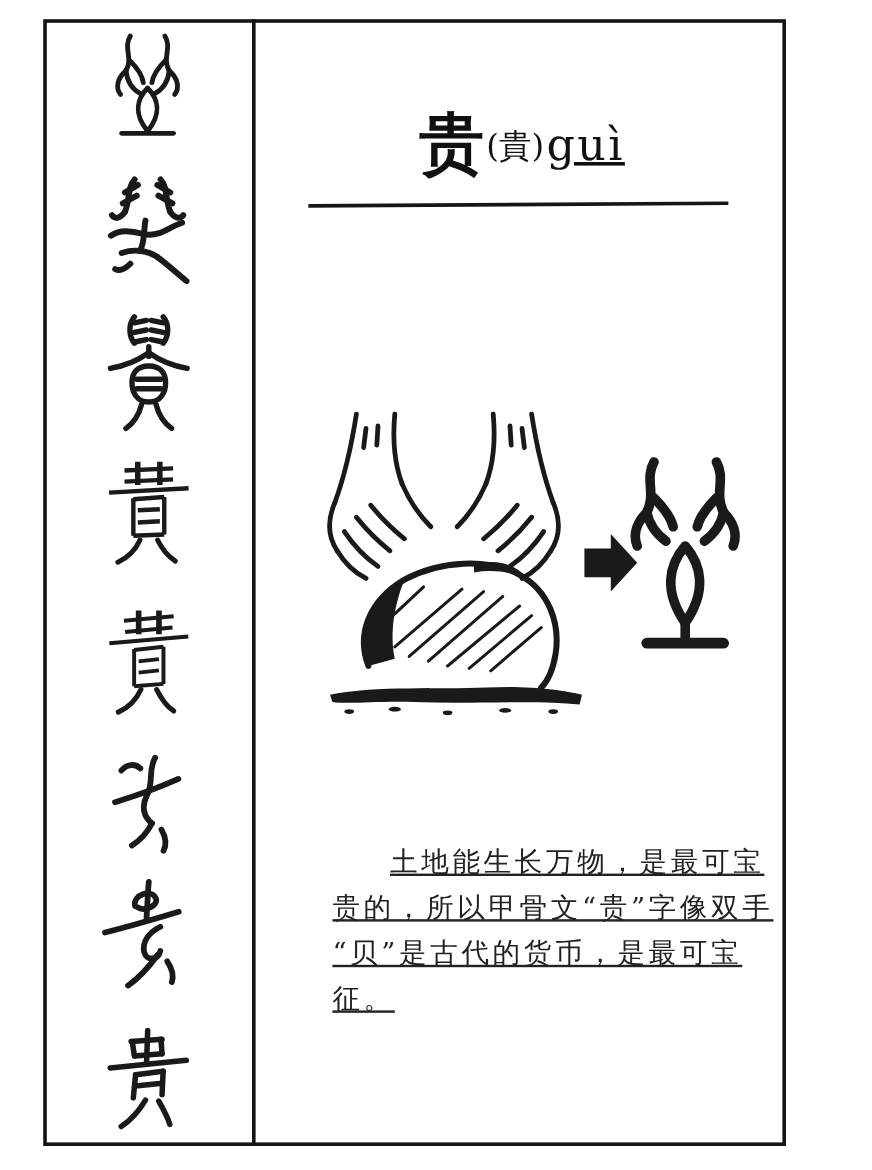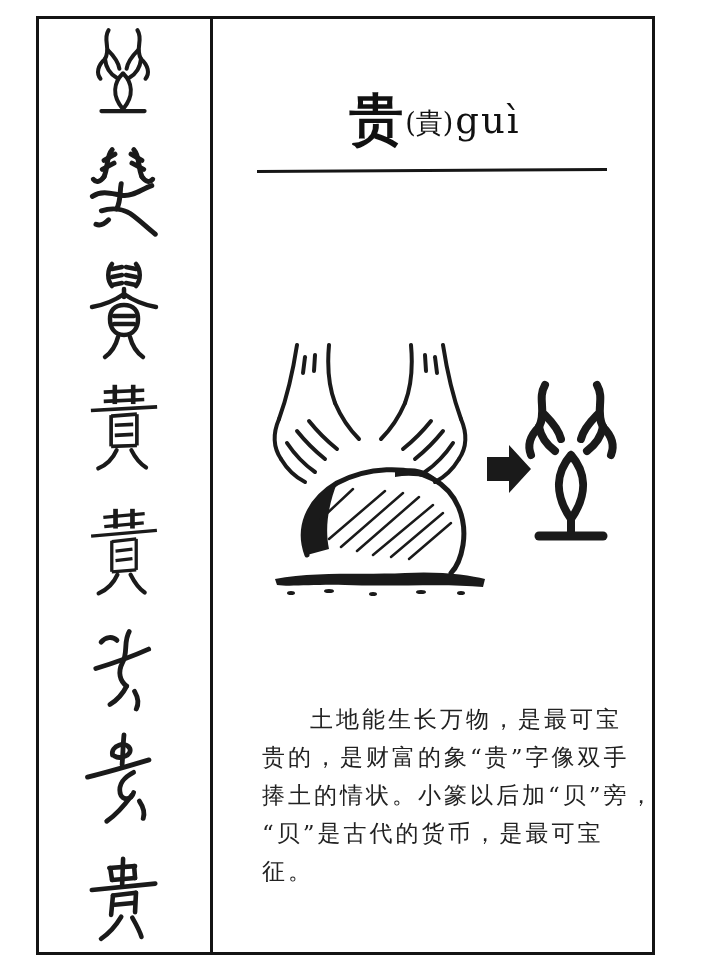--- a/index.html
+++ b/index.html
@@ -18,30 +18,30 @@
   .glyph svg{display:block;width:100%;height:100%;}
   .stroke{fill:none;stroke:#1a1a1a;stroke-linecap:round;stroke-linejoin:round;}
   .stroke-butt{fill:none;stroke:#1a1a1a;stroke-linecap:butt;stroke-linejoin:miter;}
   .fill{fill:#1a1a1a;stroke:none;}
   .title{
     position:absolute;left:212px;top:86px;width:446px;height:66px;
     display:flex;justify-content:center;align-items:center;gap:2px;color:#111;
   }
   .title .big-char{font-size:54px;font-weight:bold;line-height:1;}
   .title .variant{font-size:27px;line-height:1;margin-top:6px;}
-  .title .pinyin{font-size:37px;line-height:1;letter-spacing:2px;margin-top:2px;}
+  .title .pinyin{font-size:37px;line-height:1;letter-spacing:2px;margin-top:2px;text-decoration:underline;}
   .rule{
     position:absolute;left:257px;top:169px;width:350px;height:3px;background:#161616;
     transform:rotate(-0.35deg);
   }
   .illustration{position:absolute;left:245px;top:343px;width:415px;height:255px;}
   .illustration svg{display:block;width:100%;height:100%;}
   .paragraph{
-    position:absolute;left:262px;top:700px;width:378px;color:#222;
-    font-size:23px;line-height:38px;letter-spacing:3px;
+    position:absolute;left:277px;top:700px;width:378px;color:#222;
+    font-size:23px;line-height:38px;letter-spacing:3px;text-decoration:underline;
   }
   .paragraph .line{white-space:nowrap;}
   .paragraph .line.indent{padding-left:48px;}
 </style>
 </head>
 <body>
 
 <div class="page">
 
   <div class="frame"></div>
@@ -268,19 +268,18 @@
         <path d="M352,72 C344,80 338,88 336,96"></path>
         <path d="M326,112 C312,128 308,150 326,176 C344,150 340,128 326,112"></path>
         <path d="M326,176 L326,190"></path>
         <path d="M294,193 L358,193" stroke-width="9"></path>
       </g>
     </svg>
   </div>
 
   <div class="paragraph">
     <div class="line indent">土地能生长万物，是最可宝</div>
-    <div class="line">贵的，是财富的象“贵”字像双手</div>
-    <div class="line">捧土的情状。小篆以后加“贝”旁，</div>
+    <div class="line">贵的，所以甲骨文“贵”字像双手</div>
     <div class="line">“贝”是古代的货币，是最可宝</div>
     <div class="line">征。</div>
   </div>
 
 </div>
 
 </body></html>

